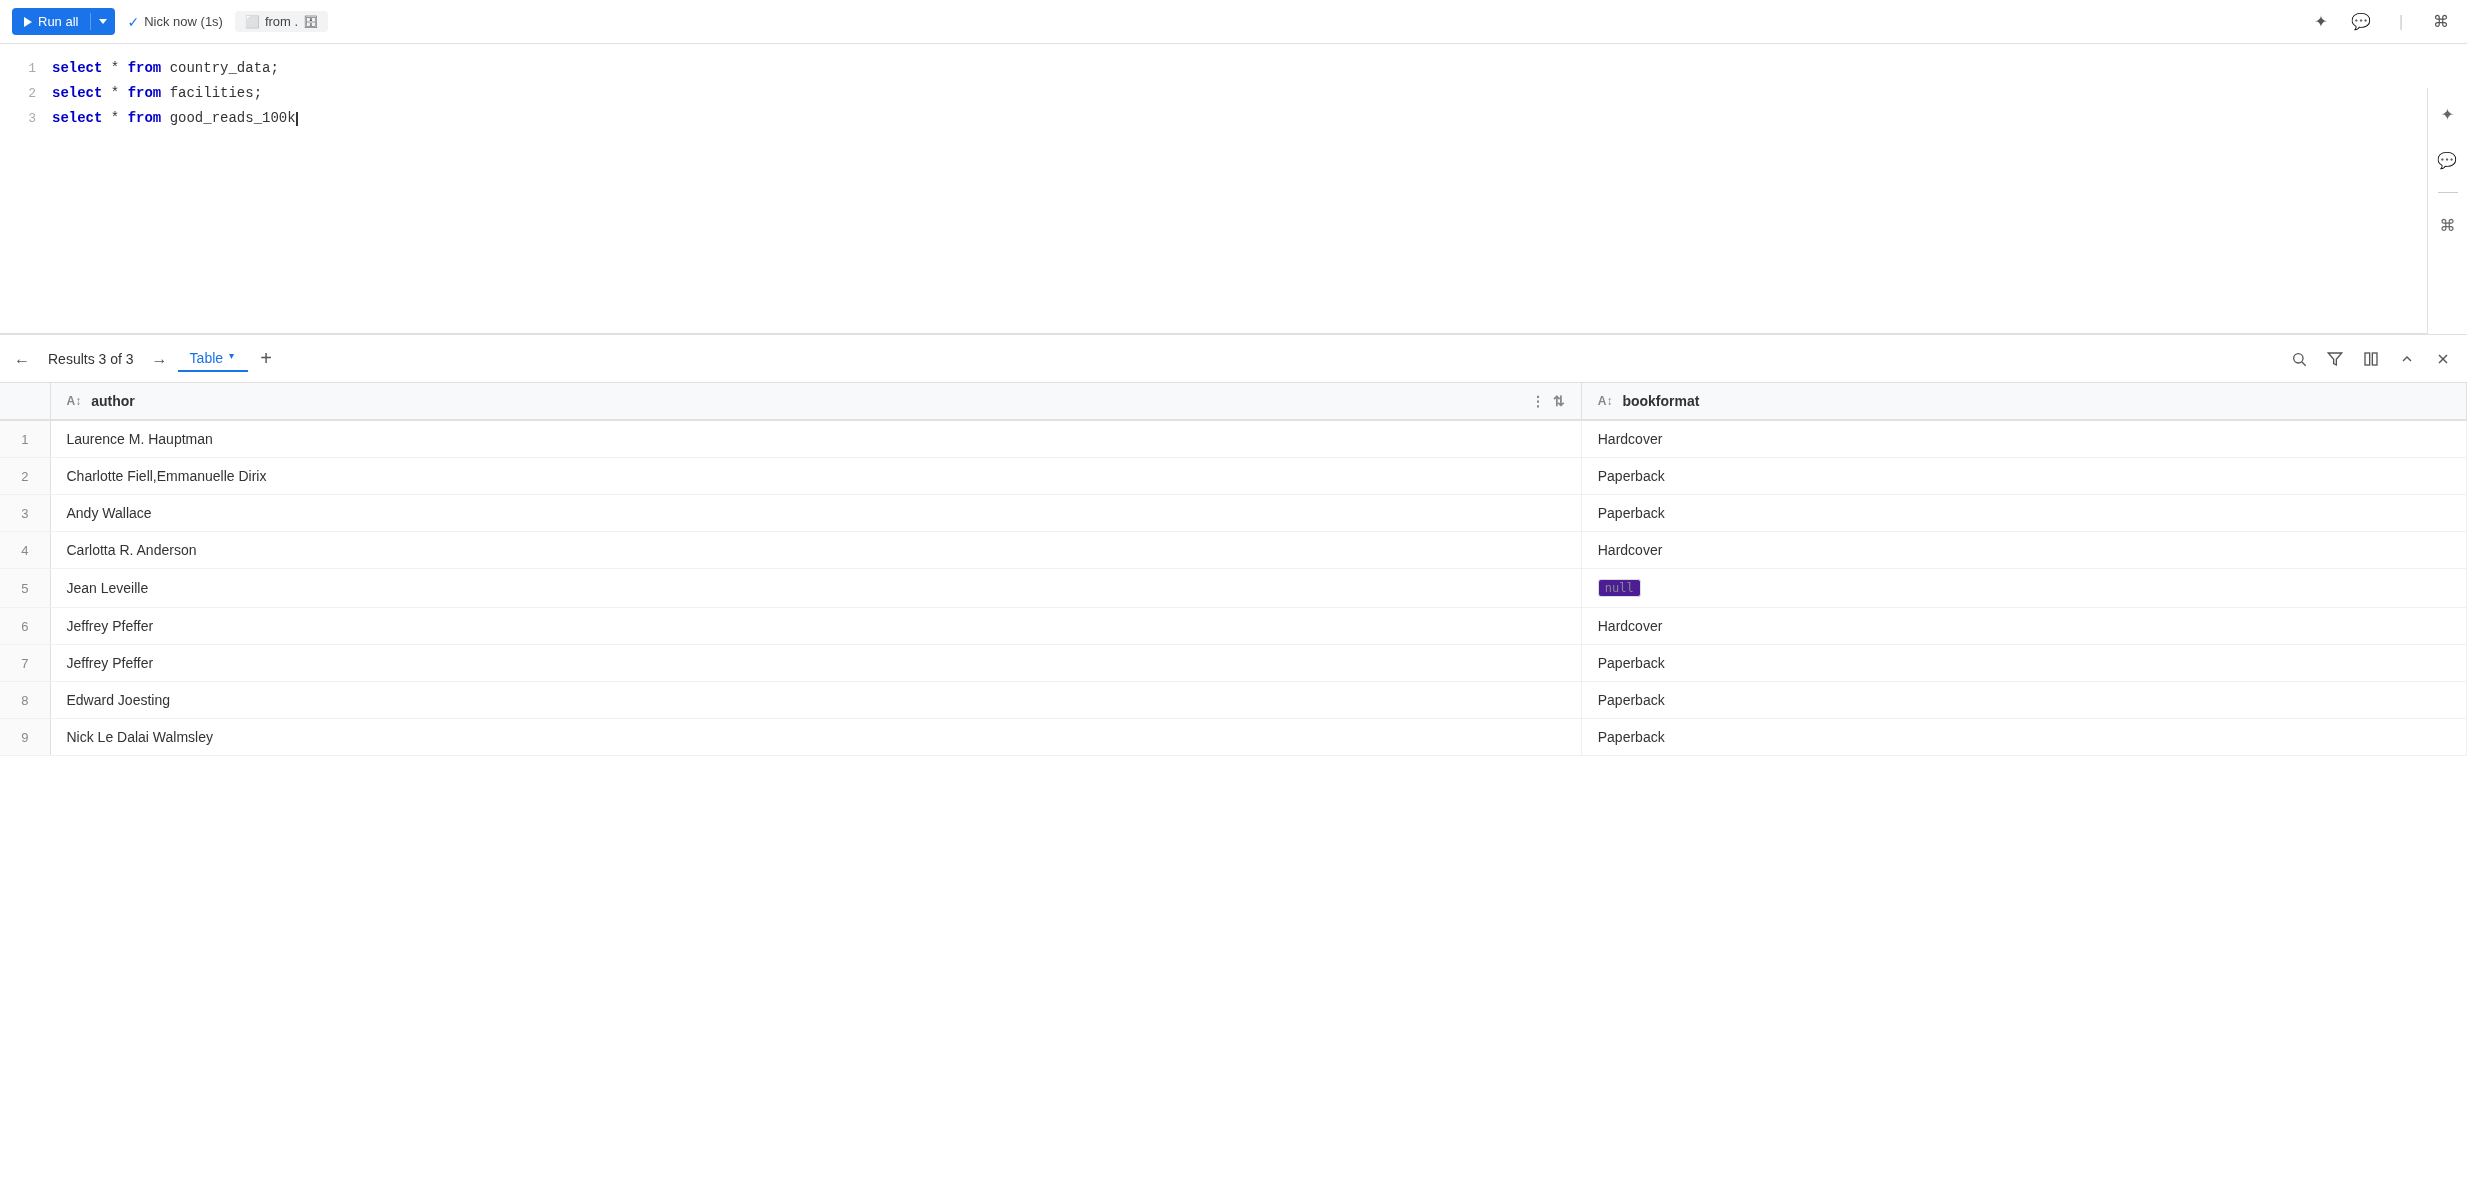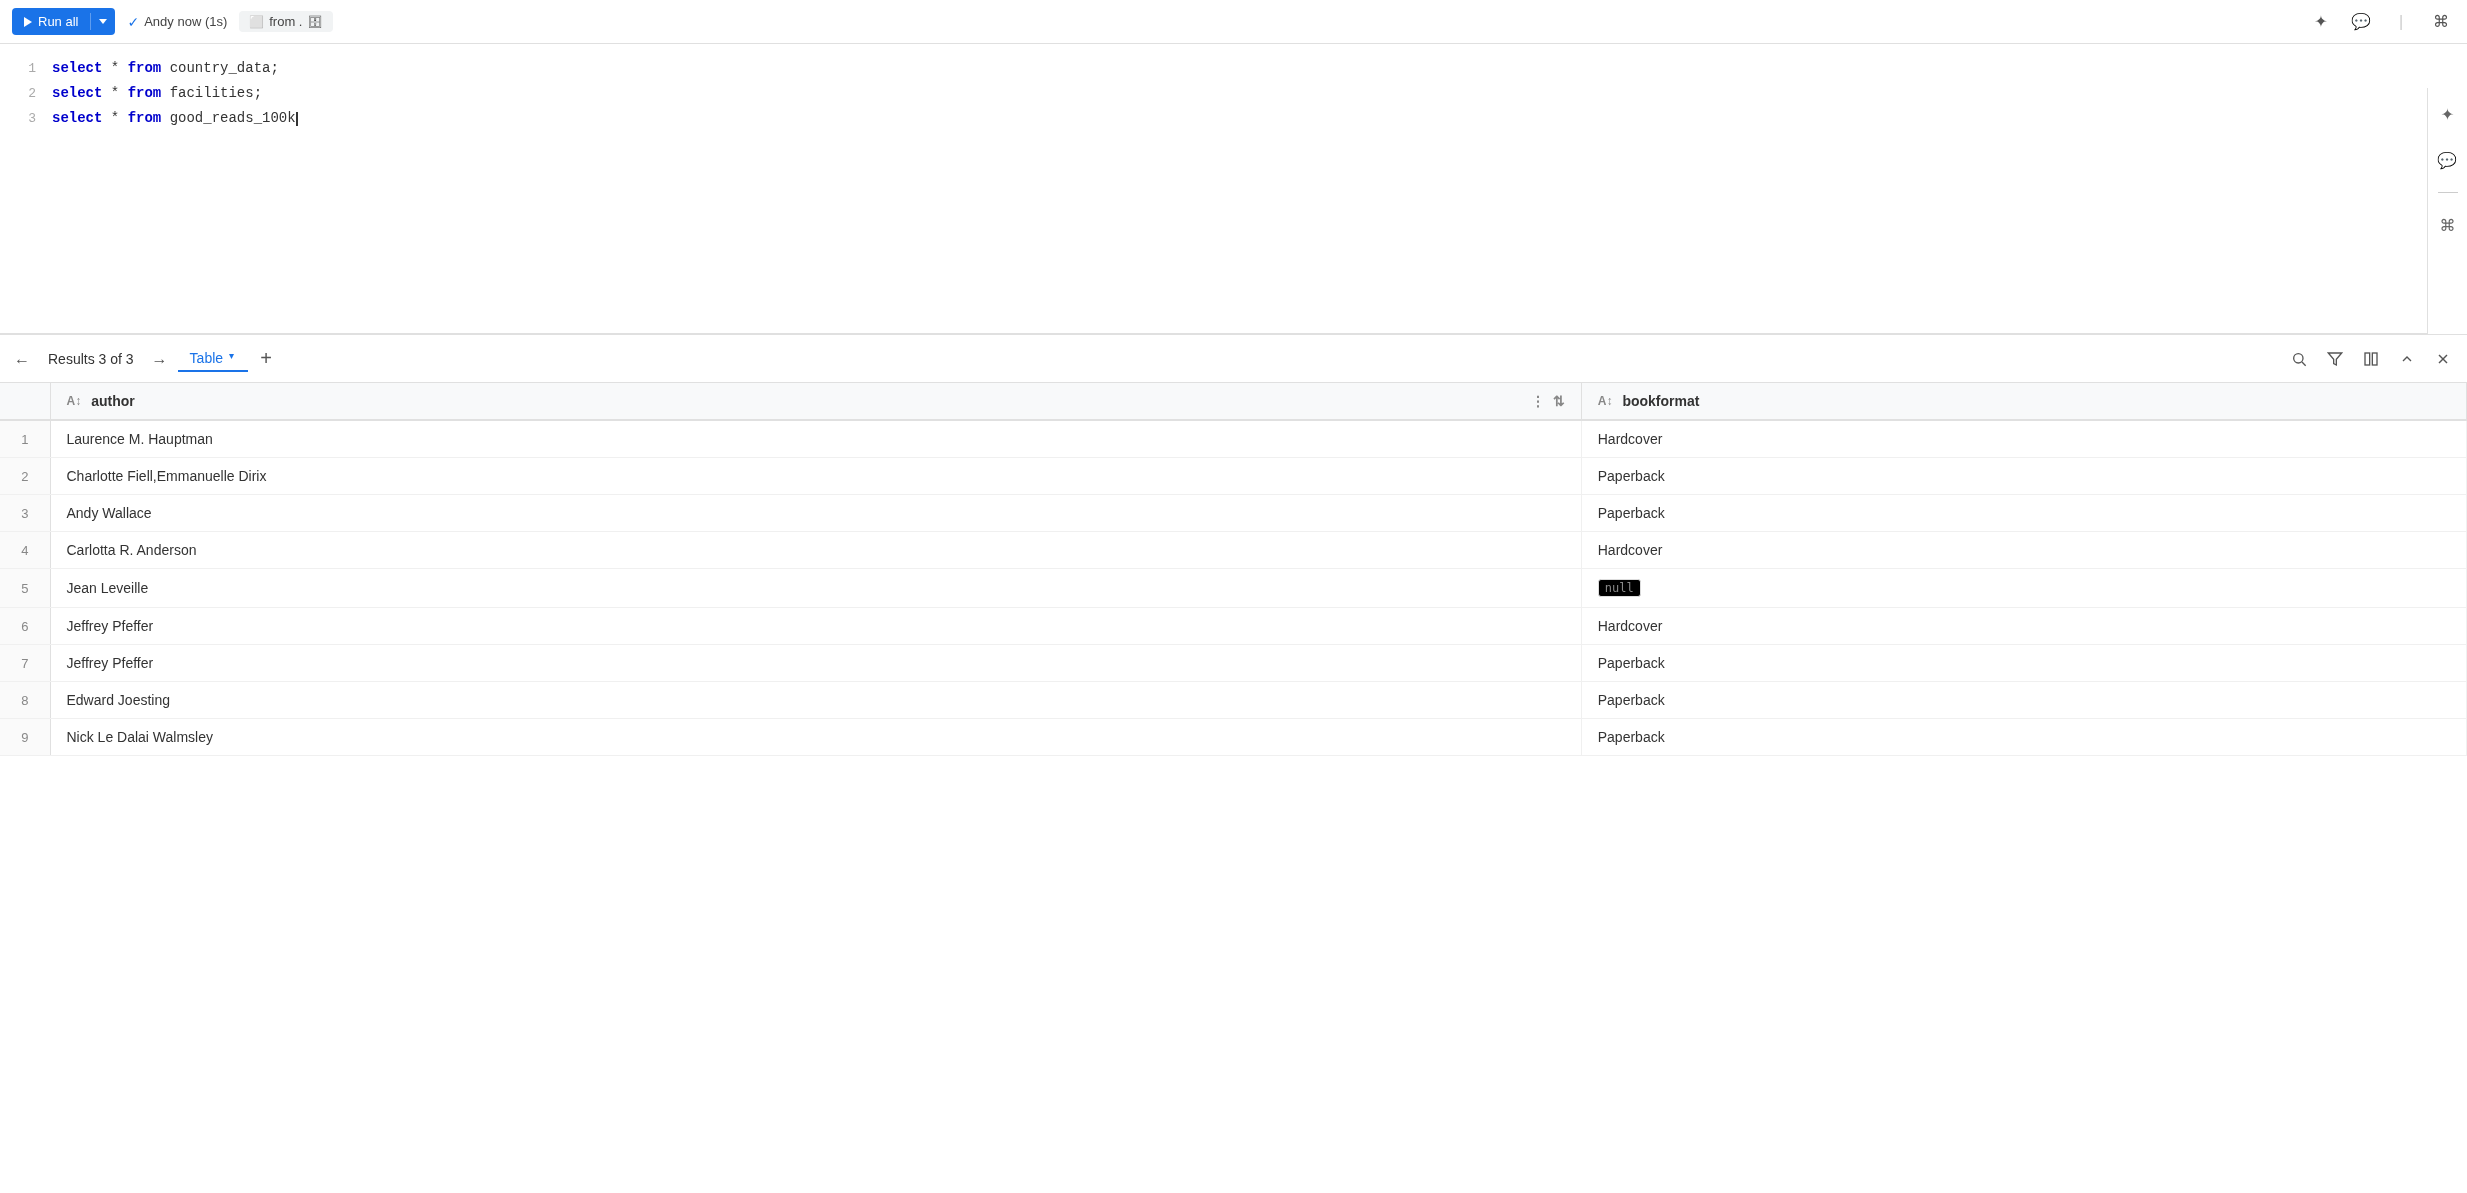--- a/index.html
+++ b/index.html
@@ -255,21 +255,21 @@
     }
     td:first-child {
       text-align: center;
       color: #888;
       font-size: 13px;
       background: #fafafa;
       border-right: 1px solid #e0e0e0;
     }
     .null-badge {
       display: inline-block;
-      background: #000000;
+      background: #4c1d95;
       color: #888;
       font-size: 12px;
       padding: 1px 6px;
       border-radius: 3px;
       font-family: monospace;
       border: 1px solid #ddd;
     }
     .th-col-icon {
       color: #888;
       font-size: 12px;
@@ -304,21 +304,21 @@
       <span class="triangle-right"></span>
       <span>Run all</span>
     </span>
     <span class="run-all-dropdown">
       <span class="chevron-down"></span>
     </span>
   </button>
 
   <div class="status-text">
     <span class="checkmark">✓</span>
-    <span>Andy now (1s)</span>
+    <span>Nick now (1s)</span>
   </div>
 
   <div class="tab-indicator">
     <span style="font-size:12px;">⬜</span>
     <span>from .</span>
     <span style="font-size:12px;">🗄</span>
   </div>
 
   <div class="toolbar-right">
     <div class="toolbar-icon">✦</div>

